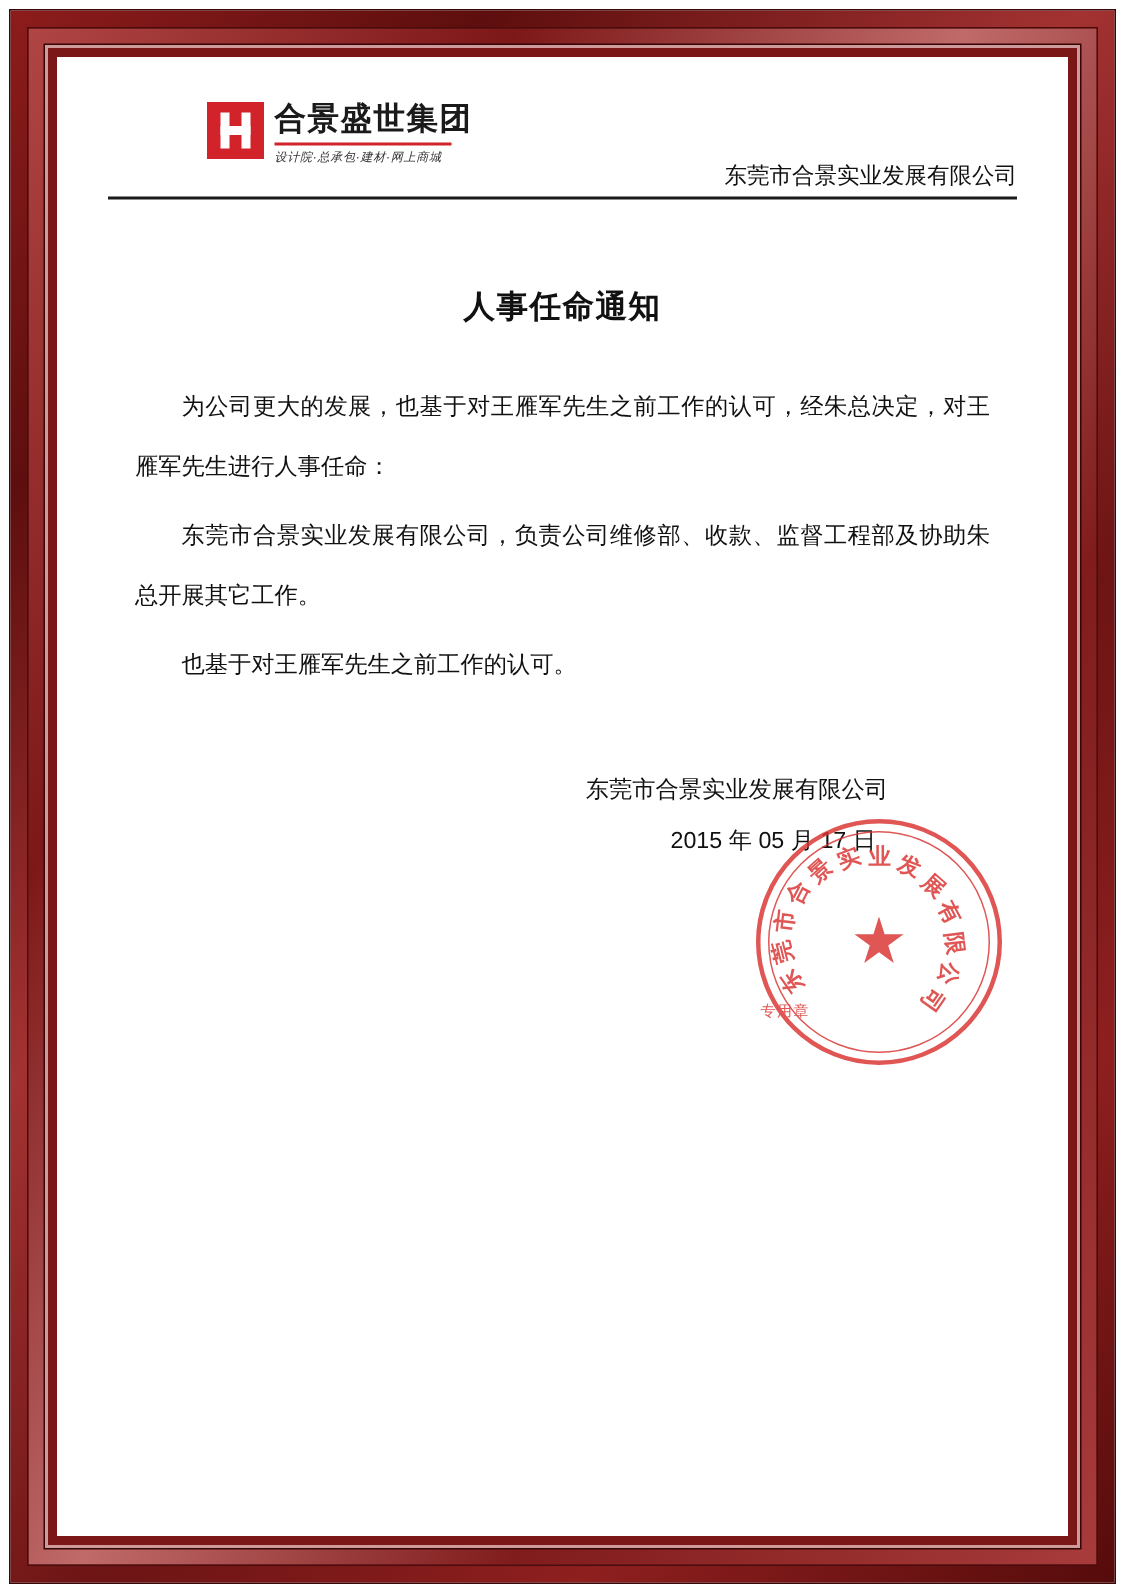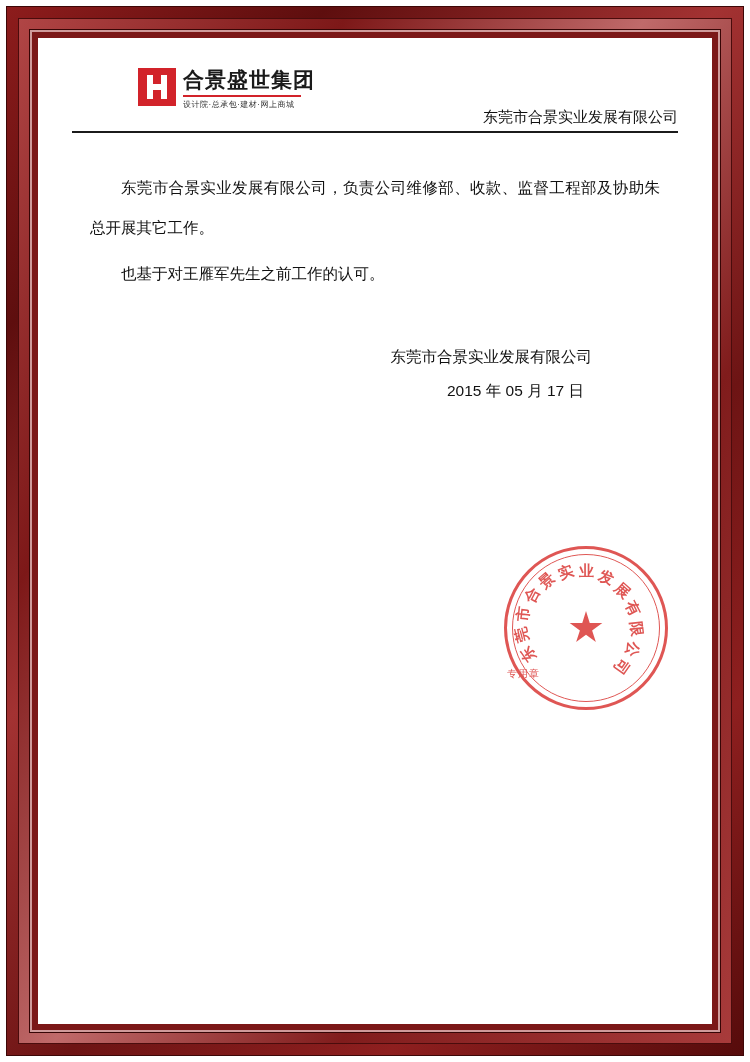--- a/index.html
+++ b/index.html
@@ -123,20 +123,21 @@
     height: 2px;
     background: #d2232a;
     margin: 3px 0 2px 0;
     width: 118px;
   }
   .logo-sub {
     font-size: 8px;
     color: #333333;
     letter-spacing: 0.5px;
     white-space: nowrap;
+    font-style: italic;
   }
   .company-name {
     position: absolute;
     right: 0;
     top: 40px;
     font-size: 15px;
     color: #111111;
     white-space: nowrap;
   }
   .head-rule {
@@ -260,22 +261,24 @@
               <div class="logo-text">
                 <div class="logo-name">合景盛世集团</div>
                 <div class="logo-rule"></div>
                 <div class="logo-sub">设计院·总承包·建材·网上商城</div>
               </div>
             </div>
             <div class="company-name">东莞市合景实业发展有限公司</div>
             <div class="head-rule"></div>
           </div>
 
+          <div class="doc-title">人事任命通知</div>
 
           <div class="body-block">
+            <p class="para">为公司更大的发展，也基于对王雁军先生之前工作的认可，经朱总决定，对王雁军先生进行人事任命：</p>
             <p class="para">东莞市合景实业发展有限公司，负责公司维修部、收款、监督工程部及协助朱总开展其它工作。</p>
             <p class="para">也基于对王雁军先生之前工作的认可。</p>
 
             <div class="sign-block">
               <div class="sign-company">东莞市合景实业发展有限公司</div>
               <div class="sign-date">2015 年 05 月 17 日</div>
             </div>
           </div>
 
           <div class="seal">

